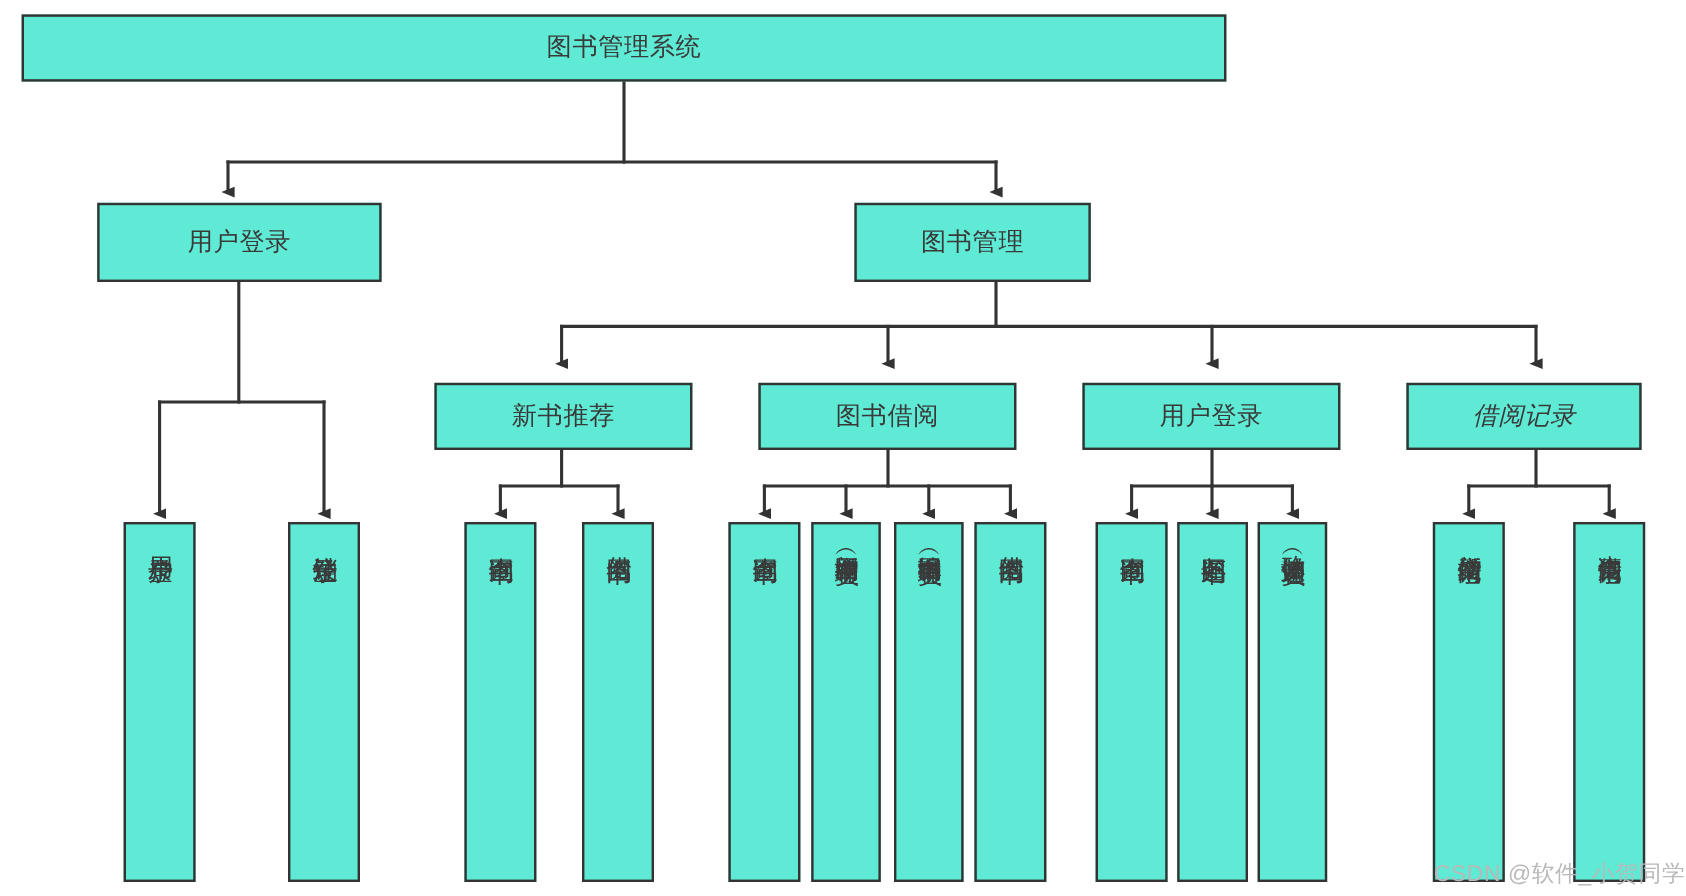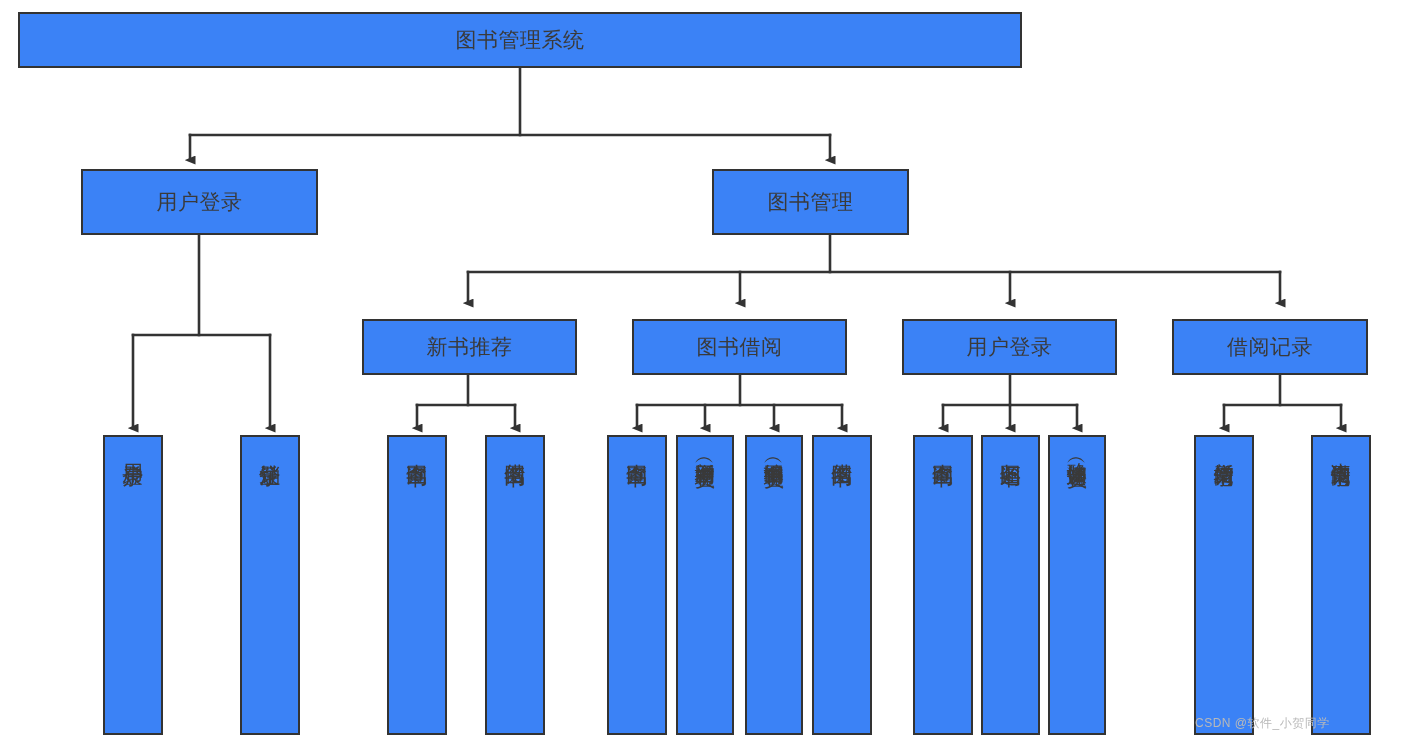--- a/index.html
+++ b/index.html
@@ -23,21 +23,21 @@
     position: absolute;
     left: 0;
     top: 0;
     width: 1405px;
     height: 747px;
     pointer-events: none;
   }
   .node {
     position: absolute;
     box-sizing: border-box;
-    background: #3b82f6;
+    background: #5eead4;
     border: 2px solid #333333;
     display: flex;
     align-items: center;
     justify-content: center;
     color: #333333;
   }
   .node .label-h {
     font-size: 21px;
     line-height: 1.2;
     letter-spacing: 0.5px;
@@ -55,21 +55,21 @@
     line-height: 1.32;
     letter-spacing: 1px;
     color: #3a3a3a;
     white-space: nowrap;
   }
   .node.leaf.tall .label-v {
     font-size: 20px;
   }
   .watermark {
     position: absolute;
-    font-size: 12px;
+    font-size: 19px;
     color: #b9b9b9;
     white-space: nowrap;
     letter-spacing: 0.5px;
     font-family: "Liberation Sans", "DejaVu Sans", sans-serif;
     text-align: center;
   }
 </style>
 </head>
 <body>
 
@@ -138,21 +138,21 @@
 
   <div class="node" style="left:632px; top:319px; width:215px; height:56px;">
     <span class="label-h">图书借阅</span>
   </div>
   <div class="node" style="left:362px; top:319px; width:215px; height:56px;">
     <span class="label-h">新书推荐</span>
   </div>
   <div class="node" style="left:902px; top:319px; width:215px; height:56px;">
     <span class="label-h">用户登录</span>
   </div>
-  <div class="node" style="left:1172px; top:319px; width:196px; height:56px;">
+  <div class="node" style="left:1172px; top:319px; width:196px; height:56px;font-style:italic;">
     <span class="label-h">借阅记录</span>
   </div>
 
   <div class="node leaf" style="left:103px; top:435px; width:60px; height:300px;">
     <span class="label-v">用户登录</span>
   </div>
   <div class="node leaf" style="left:240px; top:435px; width:60px; height:300px;">
     <span class="label-v">注销登录</span>
   </div>
 

